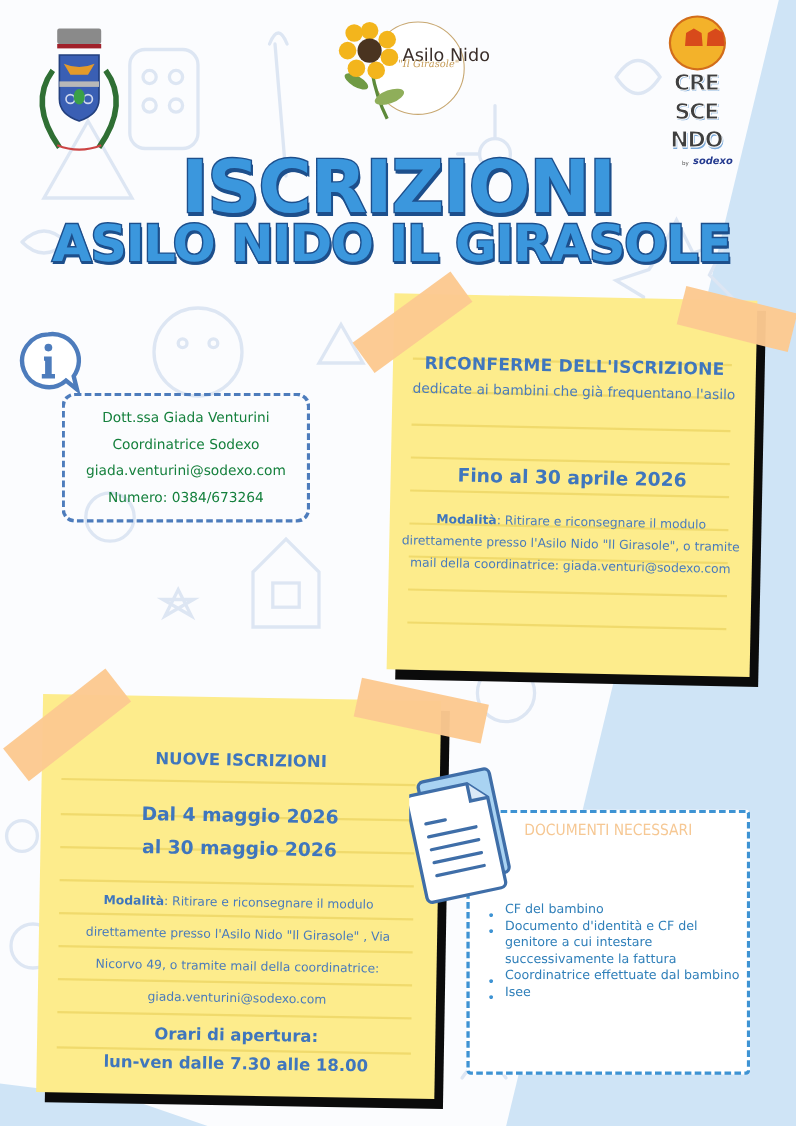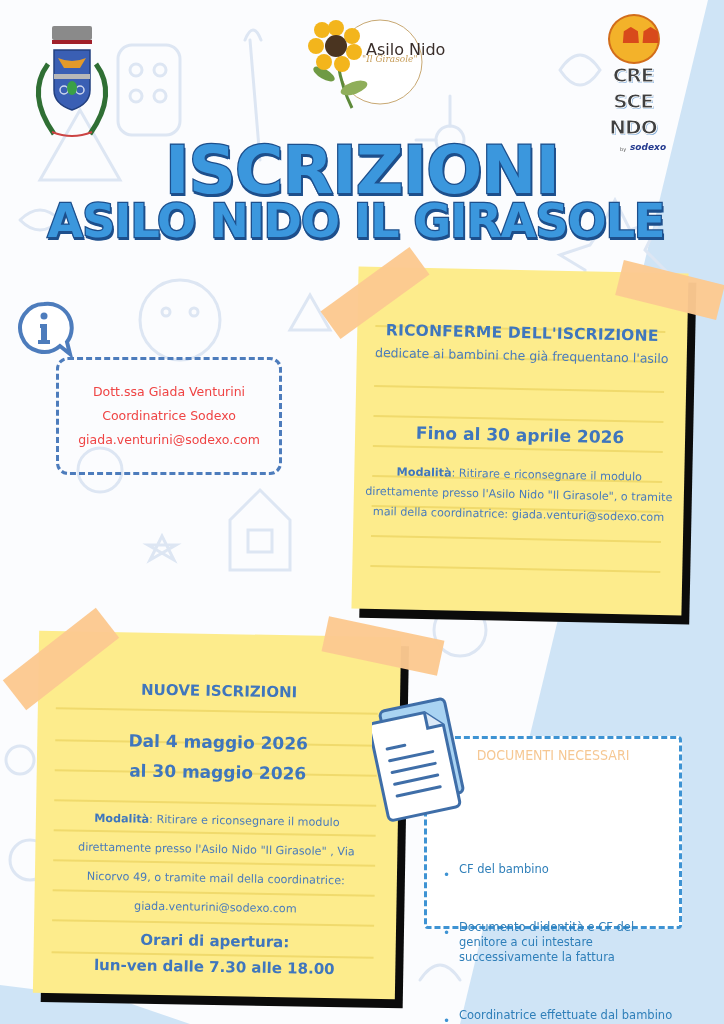--- a/index.html
+++ b/index.html
@@ -17,37 +17,37 @@
   .title { left: 0; width: 724px; text-align: center; font-family: "DejaVu Sans", sans-serif; font-weight: 900; color: #3b97dd; letter-spacing: -1px;
     -webkit-text-stroke: 2.5px #1d4f8c; paint-order: stroke fill;
     text-shadow: 0 3px 0 #1d4f8c, 2px 3px 0 #1d4f8c; }
   .title1 { top: 140px; font-size: 66px; line-height: 62px; left: 0px; }
   .title2 { top: 196px; font-size: 46px; line-height: 50px; left: -6px; }
 
   
   .info-icon { left: 14px; top: 298px; width: 60px; height: 60px; }
   .contact-box { left: 56px; top: 357px; width: 226px; height: 118px; border: 3px dashed #4d7cbc; border-radius: 12px; box-sizing: border-box;
     display: flex; flex-direction: column; justify-content: center; align-items: center; gap: 2px; }
-  .contact-box span { font-family: "DejaVu Sans", sans-serif; color: #ef4444; font-size: 12.5px; line-height: 22px; }
+  .contact-box span { font-family: "DejaVu Sans", sans-serif; color: #15803d; font-size: 12.5px; line-height: 22px; }
 
   
   .note { background: #fdec8c; box-shadow: 8px 9px 0 #0b0b0b; }
   .note-top { left: 355px; top: 270px; width: 330px; height: 342px; transform: rotate(1.2deg); transform-origin: center; }
   .note-bot { left: 36px; top: 634px; width: 362px; height: 362px; transform: rotate(1deg); }
   .rule { position: absolute; left: 18px; right: 22px; height: 2px; background: #f0da6c; }
   .tape { background: #fcc991; opacity: 0.97; }
 
   .note-text { position: absolute; left: 0; right: 0; text-align: center; color: #4a7bbb; font-family: "DejaVu Sans", sans-serif; }
   .h-bold { font-weight: bold; color: #3f76bd; }
 
   
-  .docs-box { left: 424px; top: 736px; width: 258px; height: 193px; border: 3px dashed #3e93d3; border-radius: 4px; box-sizing: border-box; background: #ffffff; }
+  .docs-box { left: 424px; top: 736px; width: 258px; height: 241px; border: 3px dashed #3e93d3; border-radius: 4px; box-sizing: border-box; background: #ffffff; }
   .docs-title { position: absolute; left: 0; right: 0; text-align: center; color: #f6c894; font-size: 14px; font-family: "DejaVu Sans Condensed", "DejaVu Sans", sans-serif; font-stretch: condensed; }
   .docs-list { position: absolute; left: 14px; top: 80px; margin: 0; padding: 0 0 0 18px; list-style: none; }
-  .docs-list li { position: relative; color: #2f7fb9; font-size: 11.5px; line-height: 15px; font-family: "DejaVu Sans", sans-serif; margin-top: 43px; }
+  .docs-list li { position: relative; color: #2f7fb9; font-size: 11.5px; line-height: 15px; font-family: "DejaVu Sans", sans-serif; }
   .docs-list li::before { content: "•"; position: absolute; left: -16px; top: 6px; color: #3e93d3; font-size: 12px; }
   .doc-icon { left: 372px; top: 694px; width: 100px; height: 130px; }
 </style>
 </head>
 <body>
 
 <svg class="bg-blue" width="724" height="1024" viewBox="0 0 724 1024">
   <polygon points="708,0 724,0 724,1024 460,1024" fill="#cfe4f6"></polygon>
   <polygon points="0,985 0,1024 190,1024 120,1000" fill="#cfe4f6"></polygon>
 </svg>
@@ -133,20 +133,21 @@
 
 <svg class="abs info-icon" viewBox="0 0 60 60">
   <path d="M30 6 a24 24 0 1 0 16 42 l10 8 l-3 -12 a24 24 0 0 0 -23 -38 z" fill="#ffffff" stroke="#4d7cbc" stroke-width="4"></path>
   <circle cx="30" cy="18" r="3.5" fill="#4d7cbc"></circle>
   <path d="M26 26 h7 v16 h3 v4 h-12 v-4 h3 v-12 h-1 z" fill="#4d7cbc"></path>
 </svg>
 <div class="abs contact-box">
   <span>Dott.ssa Giada Venturini</span>
   <span>Coordinatrice Sodexo</span>
   <span>giada.venturini@sodexo.com</span>
+  <span>Numero: 0384/673264</span>
 </div>
 
 <div class="abs note note-top">
   <div class="rule" style="top:58px"></div>
   <div class="rule" style="top:88px"></div>
   <div class="rule" style="top:118px"></div>
   <div class="rule" style="top:148px"></div>
   <div class="rule" style="top:178px"></div>
   <div class="rule" style="top:208px"></div>
   <div class="rule" style="top:238px"></div>

